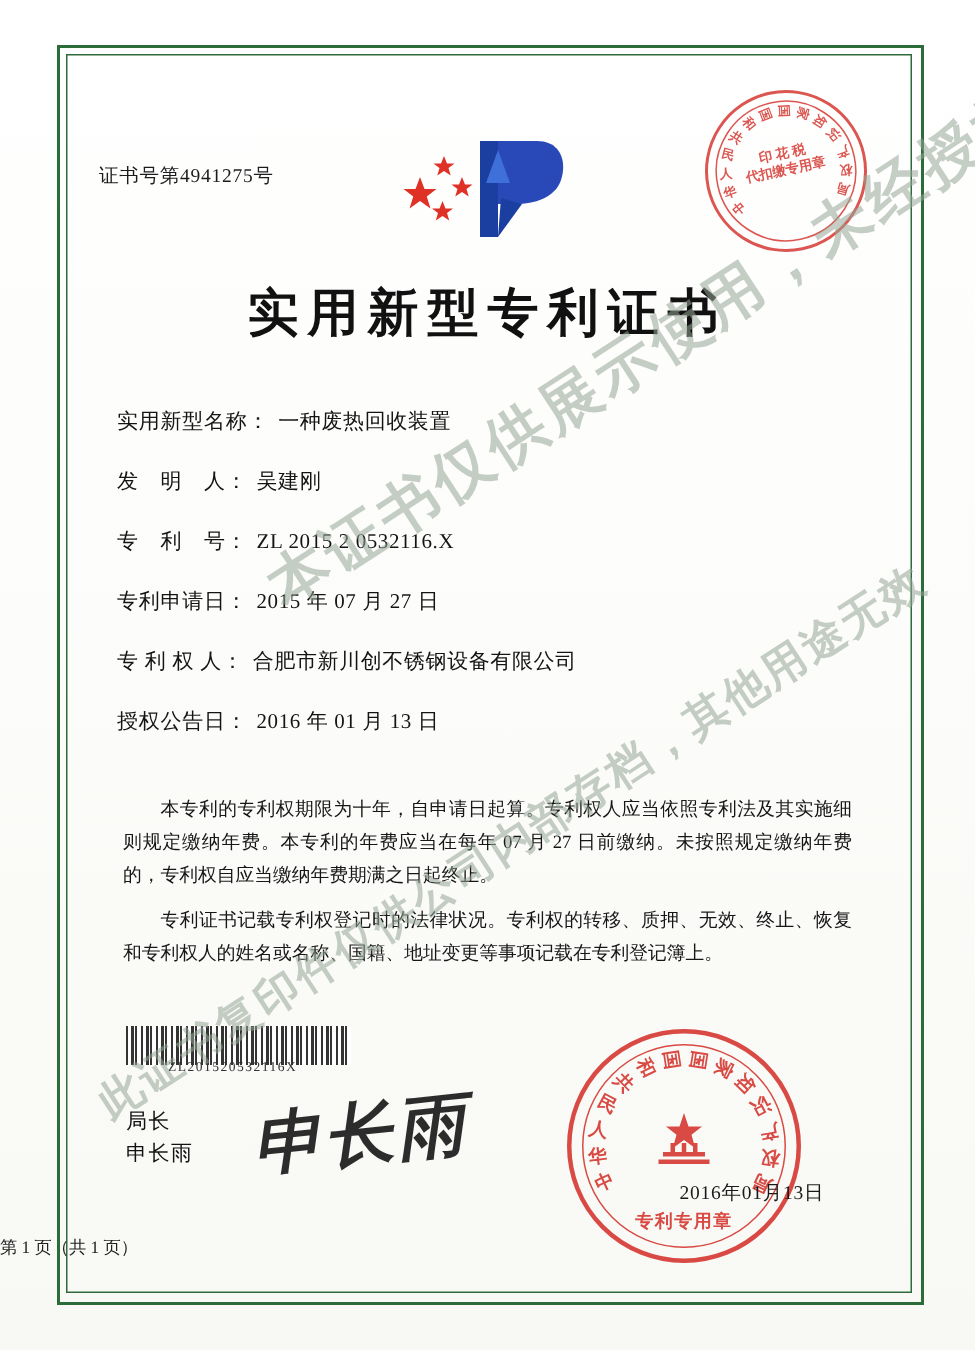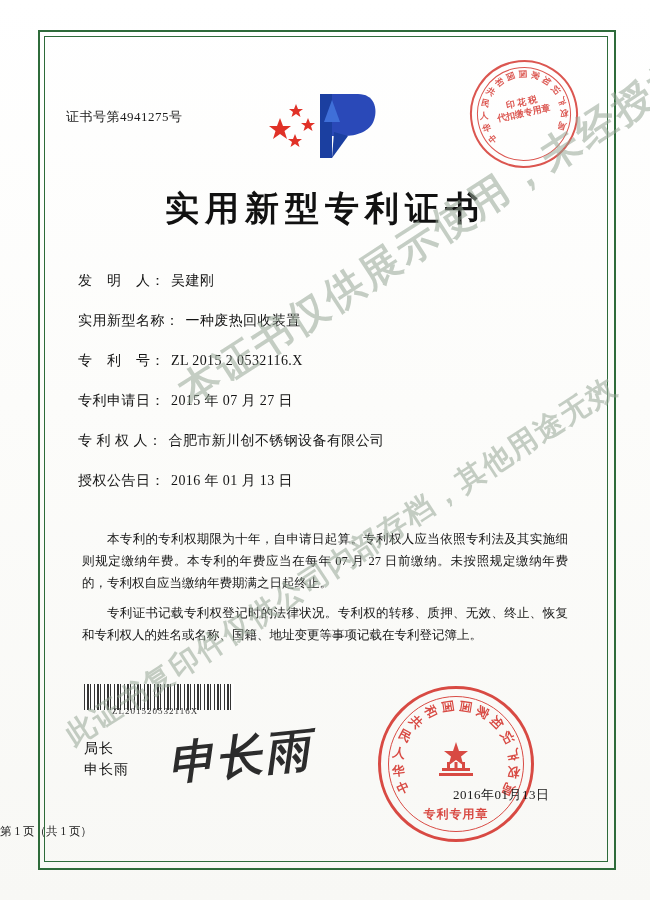--- a/index.html
+++ b/index.html
@@ -373,26 +373,26 @@
         <span style="transform: rotate(118deg) translate(0px, -40px) rotate(90deg) translate(-50%, -50%);">局</span>
       </div>
     <div class="seal-small-mid">
       <div>印 花 税</div>
       <div>代扣缴专用章</div>
     </div>
   </div>
 
   <div class="fields">
     <div class="field-row">
+      <span class="field-label">实用新型名称：</span>
+      <span class="field-value">一种废热回收装置</span>
+    </div>
+    <div class="field-row">
       <span class="field-label">发　明　人：</span>
       <span class="field-value">吴建刚</span>
-    </div>
-    <div class="field-row">
-      <span class="field-label">实用新型名称：</span>
-      <span class="field-value">一种废热回收装置</span>
     </div>
     <div class="field-row">
       <span class="field-label">专　利　号：</span>
       <span class="field-value">ZL 2015 2 0532116.X</span>
     </div>
     <div class="field-row">
       <span class="field-label">专利申请日：</span>
       <span class="field-value">2015 年 07 月 27 日</span>
     </div>
     <div class="field-row">

